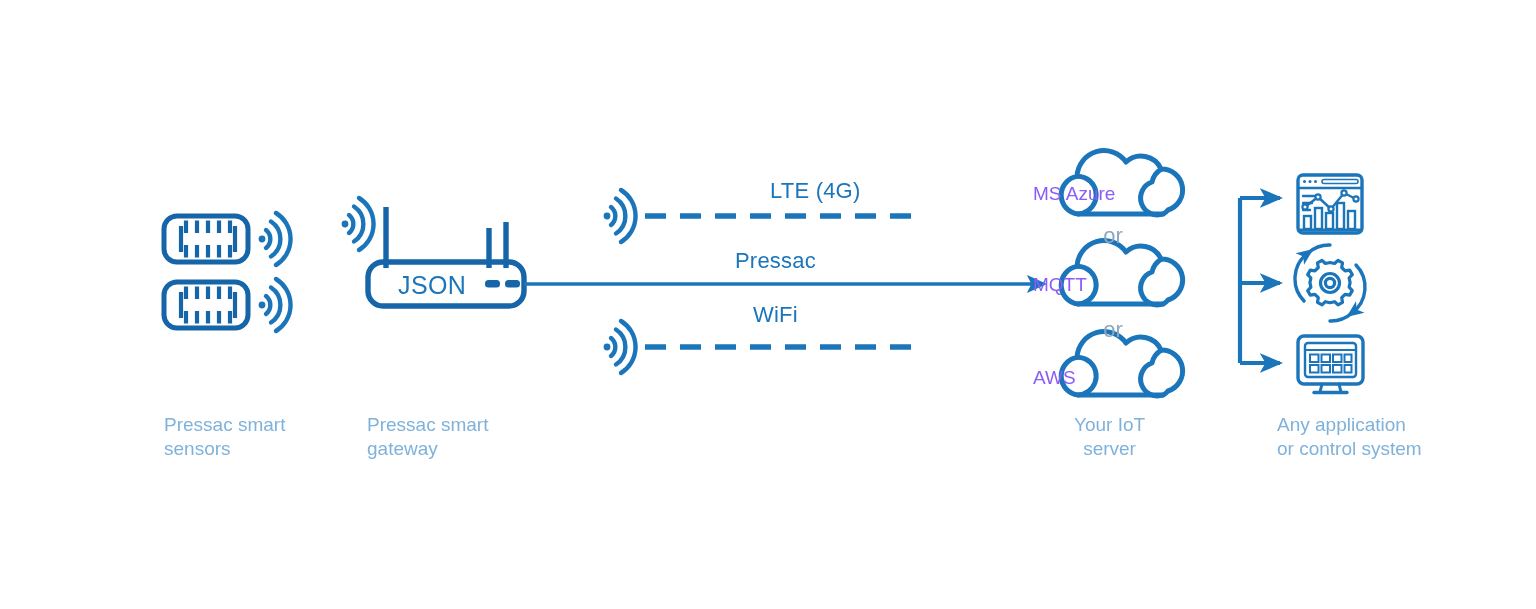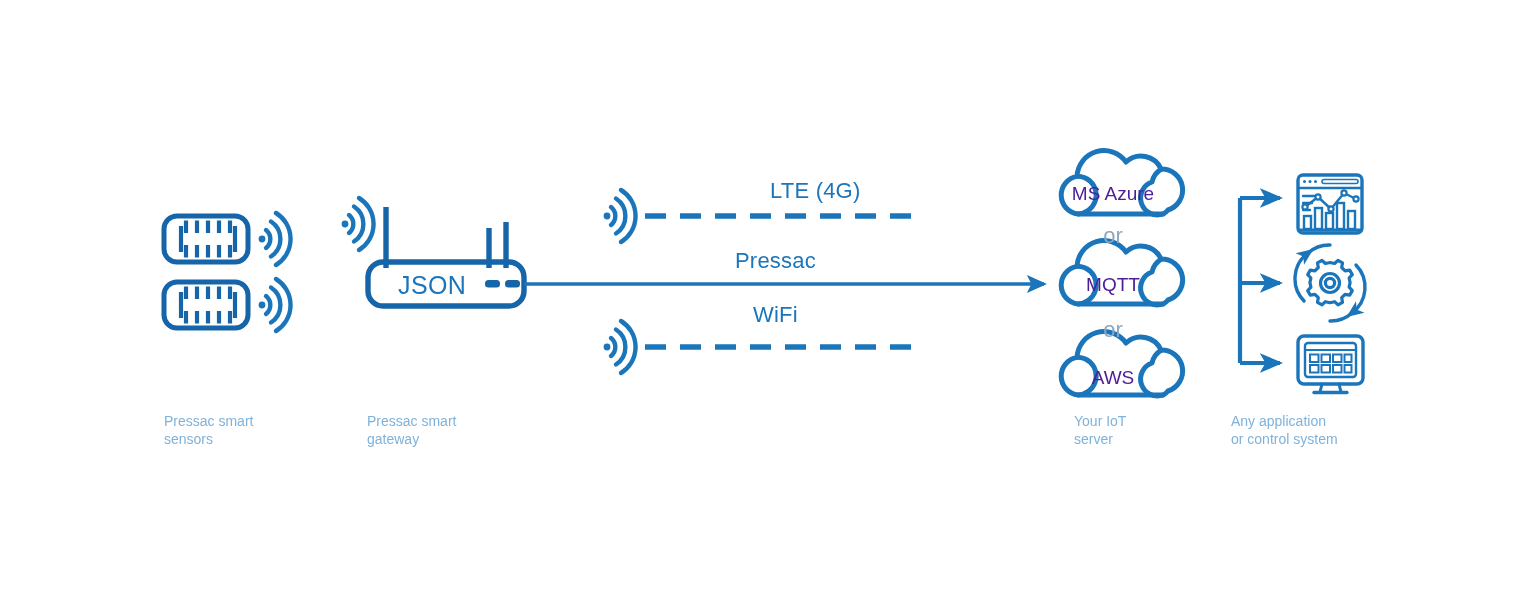--- a/index.html
+++ b/index.html
@@ -34,37 +34,37 @@
     white-space: pre;
     line-height: 1.22;
   }
   .link-label {
     font-size: 22px;
     color: #1b75bb;
     letter-spacing: 0.2px;
   }
   .cloud-label {
     font-size: 19px;
-    color: #4c1d95;
-    text-align: center;
+    color: #8b5cf6;
+    text-align: left;
     width: 160px;
   }
   .or-label {
     font-size: 22px;
     color: #8fa7bd;
     text-align: center;
     width: 160px;
   }
   .json-label {
     font-size: 25px;
     color: #1b75bb;
     letter-spacing: 0.4px;
   }
   .caption {
-    font-size: 14px;
+    font-size: 19px;
     color: #7fb2da;
     line-height: 1.26;
   }
 </style>
 </head>
 <body>
 
 <div id="stage">
 
   <svg class="diagram" viewBox="0 0 1536 609" xmlns="http://www.w3.org/2000/svg">
@@ -263,18 +263,18 @@
   <div class="lbl cloud-label" style="left:1033px; top:182px;">MS Azure</div>
   <div class="lbl or-label" style="left:1033px; top:223px;">or</div>
   <div class="lbl cloud-label" style="left:1033px; top:273px;">MQTT</div>
   <div class="lbl or-label" style="left:1033px; top:317px;">or</div>
   <div class="lbl cloud-label" style="left:1033px; top:366px;">AWS</div>
 
   <div class="lbl caption" style="left:164px; top:413px;">Pressac smart
 sensors</div>
   <div class="lbl caption" style="left:367px; top:413px;">Pressac smart
 gateway</div>
-  <div class="lbl caption" style="left:1074px; top:413px;">Your IoT
+  <div class="lbl caption" style="left:1074px; top:413px;text-align:center;">Your IoT
 server</div>
-  <div class="lbl caption" style="left:1231px; top:413px;">Any application
+  <div class="lbl caption" style="left:1277px; top:413px;">Any application
 or control system</div>
 
 </div>
 
 </body></html>

